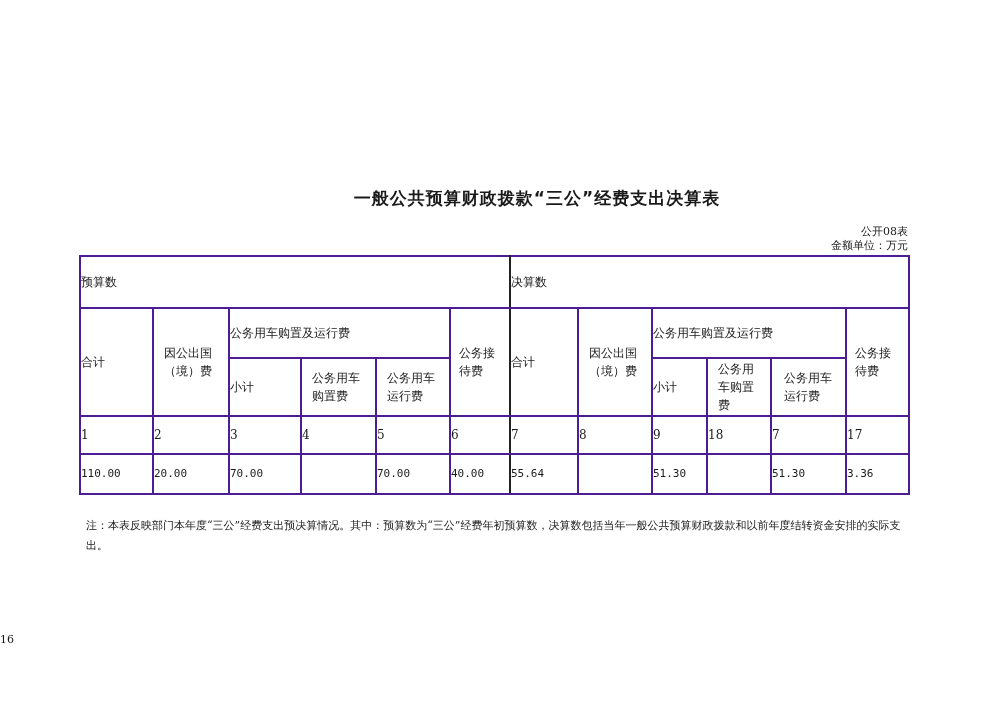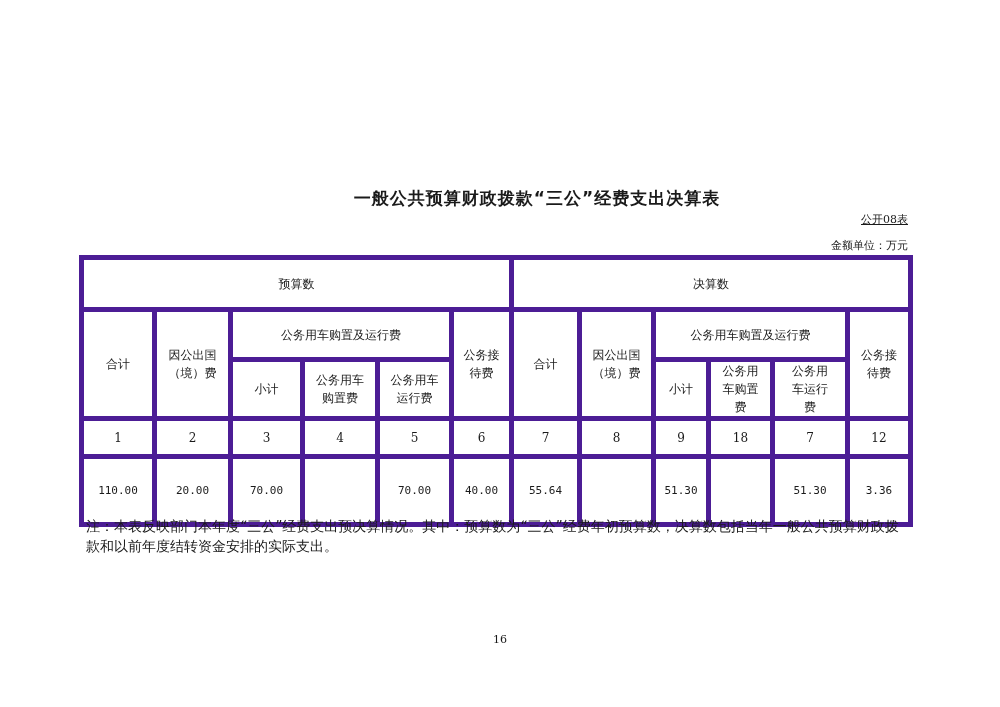--- a/index.html
+++ b/index.html
@@ -2,33 +2,33 @@
 <html><head>
 <meta charset="utf-8">
 <style>
   html, body { margin: 0; padding: 0; background: #ffffff; }
   body { width: 1000px; height: 707px; position: relative; overflow: hidden;
          font-family: "DejaVu Serif", "Liberation Serif", serif; color: #1a1a1a; }
   .title { position: absolute; left: 0; width: 1000px; top: 187px; text-align: center;
            font-size: 17px; font-weight: bold; letter-spacing: 1px;
            font-family: "DejaVu Sans", "Liberation Sans", sans-serif; padding-left: 37px; }
   .meta { position: absolute; right: 92px; font-size: 11px; text-align: right; }
-  .meta.code { top: 212px; text-decoration: underline; }
+  .meta.code { top: 224px; }
   .meta.unit { top: 238px; text-align: center; }
   table.main { position: absolute; left: 79px; top: 255px; border-collapse: collapse;
                table-layout: fixed; font-size: 12px; }
-  table.main td { border: 5px solid #4c1d95; text-align: center; vertical-align: middle;
+  table.main td { border: 2px solid #4c1d95; text-align: left; vertical-align: middle;
                   padding: 0; line-height: 18px; }
   table.main { border: 2px solid #333; }
   td.sep { border-right: 2px solid #222 !important; }
   .num { font-family: "DejaVu Sans Mono", "Liberation Mono", monospace; font-size: 11px; }
-  .note { position: absolute; left: 86px; top: 516px; width: 822px; font-size: 14px;
+  .note { position: absolute; left: 86px; top: 516px; width: 822px; font-size: 11px;
           line-height: 20px; text-indent: 0; }
   .note p { margin: 0; }
-  .page { position: absolute; left: 0; width: 1000px; top: 633px; text-align: center; font-size: 11px; }
+  .page { position: absolute; left: 0; width: 1000px; top: 633px; font-size: 11px; }
 </style>
 </head>
 <body>
 
 <div class="title">一般公共预算财政拨款“三公”经费支出决算表</div>
 <div class="meta code">公开08表</div>
 <div class="meta unit">金额单位：万元</div>
 
 <table class="main">
   <colgroup>
@@ -73,23 +73,23 @@
     <td>2</td>
     <td>3</td>
     <td>4</td>
     <td>5</td>
     <td class="sep">6</td>
     <td>7</td>
     <td>8</td>
     <td>9</td>
     <td>18</td>
     <td>7</td>
-    <td>12</td>
+    <td>17</td>
   </tr>
-  <tr style="height:68px">
+  <tr style="height:40px">
     <td class="num">110.00</td>
     <td class="num">20.00</td>
     <td class="num">70.00</td>
     <td class="num"></td>
     <td class="num">70.00</td>
     <td class="num sep">40.00</td>
     <td class="num">55.64</td>
     <td class="num"></td>
     <td class="num">51.30</td>
     <td class="num"></td>

